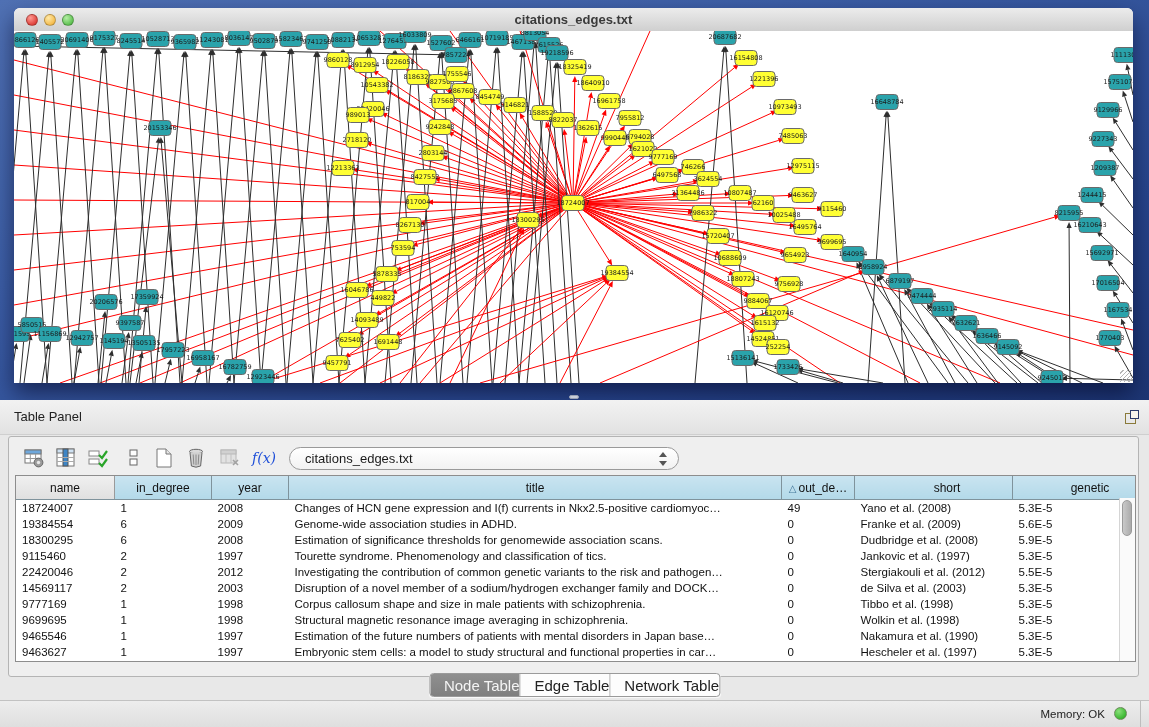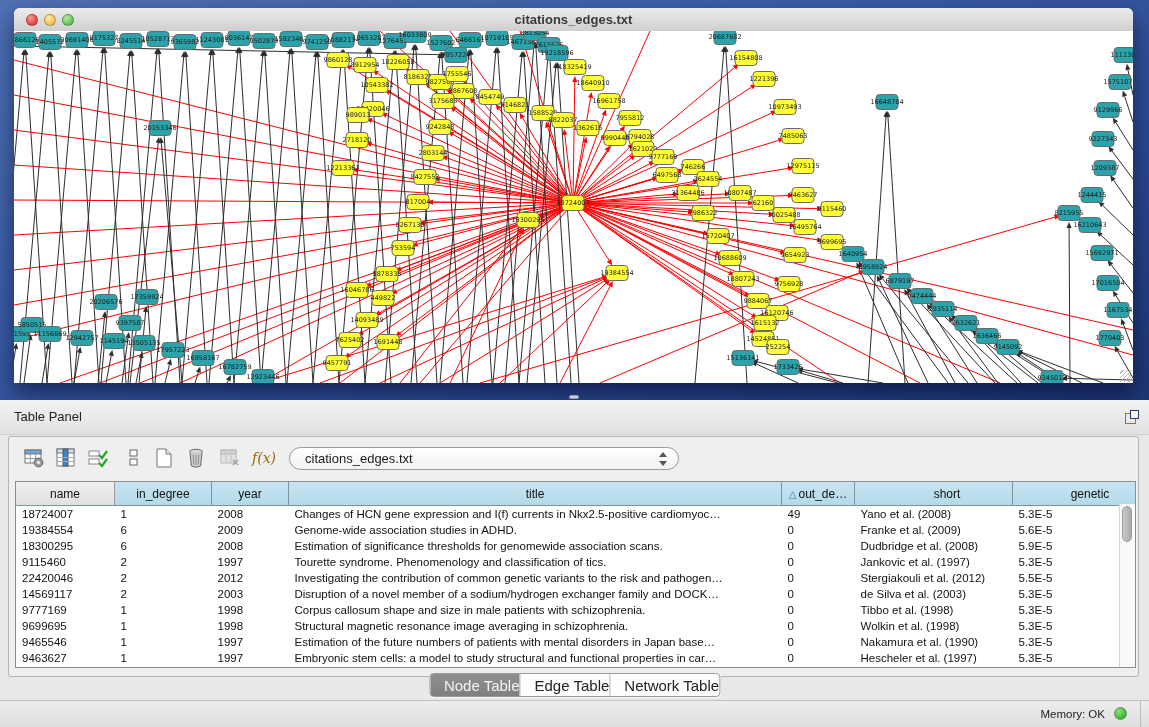--- a/index.html
+++ b/index.html
@@ -42,21 +42,21 @@
   .tool-btn{position:absolute;top:2px;width:26px;height:26px;display:flex;align-items:center;justify-content:center;}
   .combo{position:absolute;left:280px;top:4px;width:390px;height:23px;background:linear-gradient(#ffffff,#f2f2f2);
     border:1px solid #9a9a9a;border-radius:12px;box-sizing:border-box;}
   .combo .val{position:absolute;left:15px;top:3px;font-size:13px;color:#1a1a1a;}
   .combo .step{position:absolute;right:11px;top:4px;width:8px;height:14px;}
   .combo .step:before{content:"";position:absolute;left:0;top:0;border-left:4px solid transparent;
     border-right:4px solid transparent;border-bottom:5px solid #555;}
   .combo .step:after{content:"";position:absolute;left:0;bottom:0;border-left:4px solid transparent;
     border-right:4px solid transparent;border-top:5px solid #555;}
   
-  .tbl-wrap{position:absolute;left:6px;top:44px;width:1121px;height:187px;
+  .tbl-wrap{position:absolute;left:6px;top:38px;width:1121px;height:187px;
     border:1px solid #8d8d8d;background:#fff;box-sizing:border-box;overflow:hidden;}
   table.grid{border-collapse:collapse;table-layout:fixed;font-size:11.5px;color:#111;width:1104px;}
   table.grid th{height:21px;font-weight:normal;font-size:12px;text-align:center;
     background:linear-gradient(#c9e4f0,#b3d9e9);border-right:1px solid #7f939c;border-bottom:1px solid #7f939c;
     overflow:hidden;white-space:nowrap;}
   table.grid th.plain{background:linear-gradient(#f0f0f0,#e0e0e0);border-right:1px solid #9a9a9a;}
   table.grid td{height:16px;padding:0 0 0 6px;border:none;overflow:hidden;white-space:nowrap;text-overflow:clip;}
   .sortmark{color:#46799c;font-size:10px;margin-right:2px;}
   .vscroll{position:absolute;right:0;top:22px;bottom:0;width:15px;background:#fafafa;border-left:1px solid #d5d5d5;}
   .vthumb{position:absolute;left:2px;top:2px;width:10px;height:36px;border-radius:6px;
@@ -1068,21 +1068,21 @@
       </span>
       <span class="tool-btn" style="left:208px">
         <svg width="22" height="22" opacity="0.65">
             <rect x="2" y="3" width="15" height="13" fill="#dcdcdc" stroke="#9a9a9a"></rect>
             <rect x="2" y="3" width="15" height="4" fill="#c2c2c2" stroke="#9a9a9a"></rect>
             <line x1="7" y1="7" x2="7" y2="16" stroke="#ababab"></line>
             <line x1="12" y1="7" x2="12" y2="16" stroke="#ababab"></line>
             <path d="M14 13 l5 5 M19 13 l-5 5" stroke="#7a7a7a" stroke-width="1.6"></path>
           </svg>
       </span>
-      <span class="tool-btn" style="left:242px;font-family:'DejaVu Serif','Liberation Serif',serif;font-style:italic;font-size:14px;color:#a16207">f(x)</span>
+      <span class="tool-btn" style="left:242px;font-family:'DejaVu Serif','Liberation Serif',serif;font-style:italic;font-size:14px;color:#1d4ed8">f(x)</span>
       <span class="combo">
         <span class="val">citations_edges.txt</span>
         <span class="step"></span>
       </span>
     </div>
 
     <div class="tbl-wrap">
       <table class="grid">
         <thead>
             <tr id="tbl-head">

